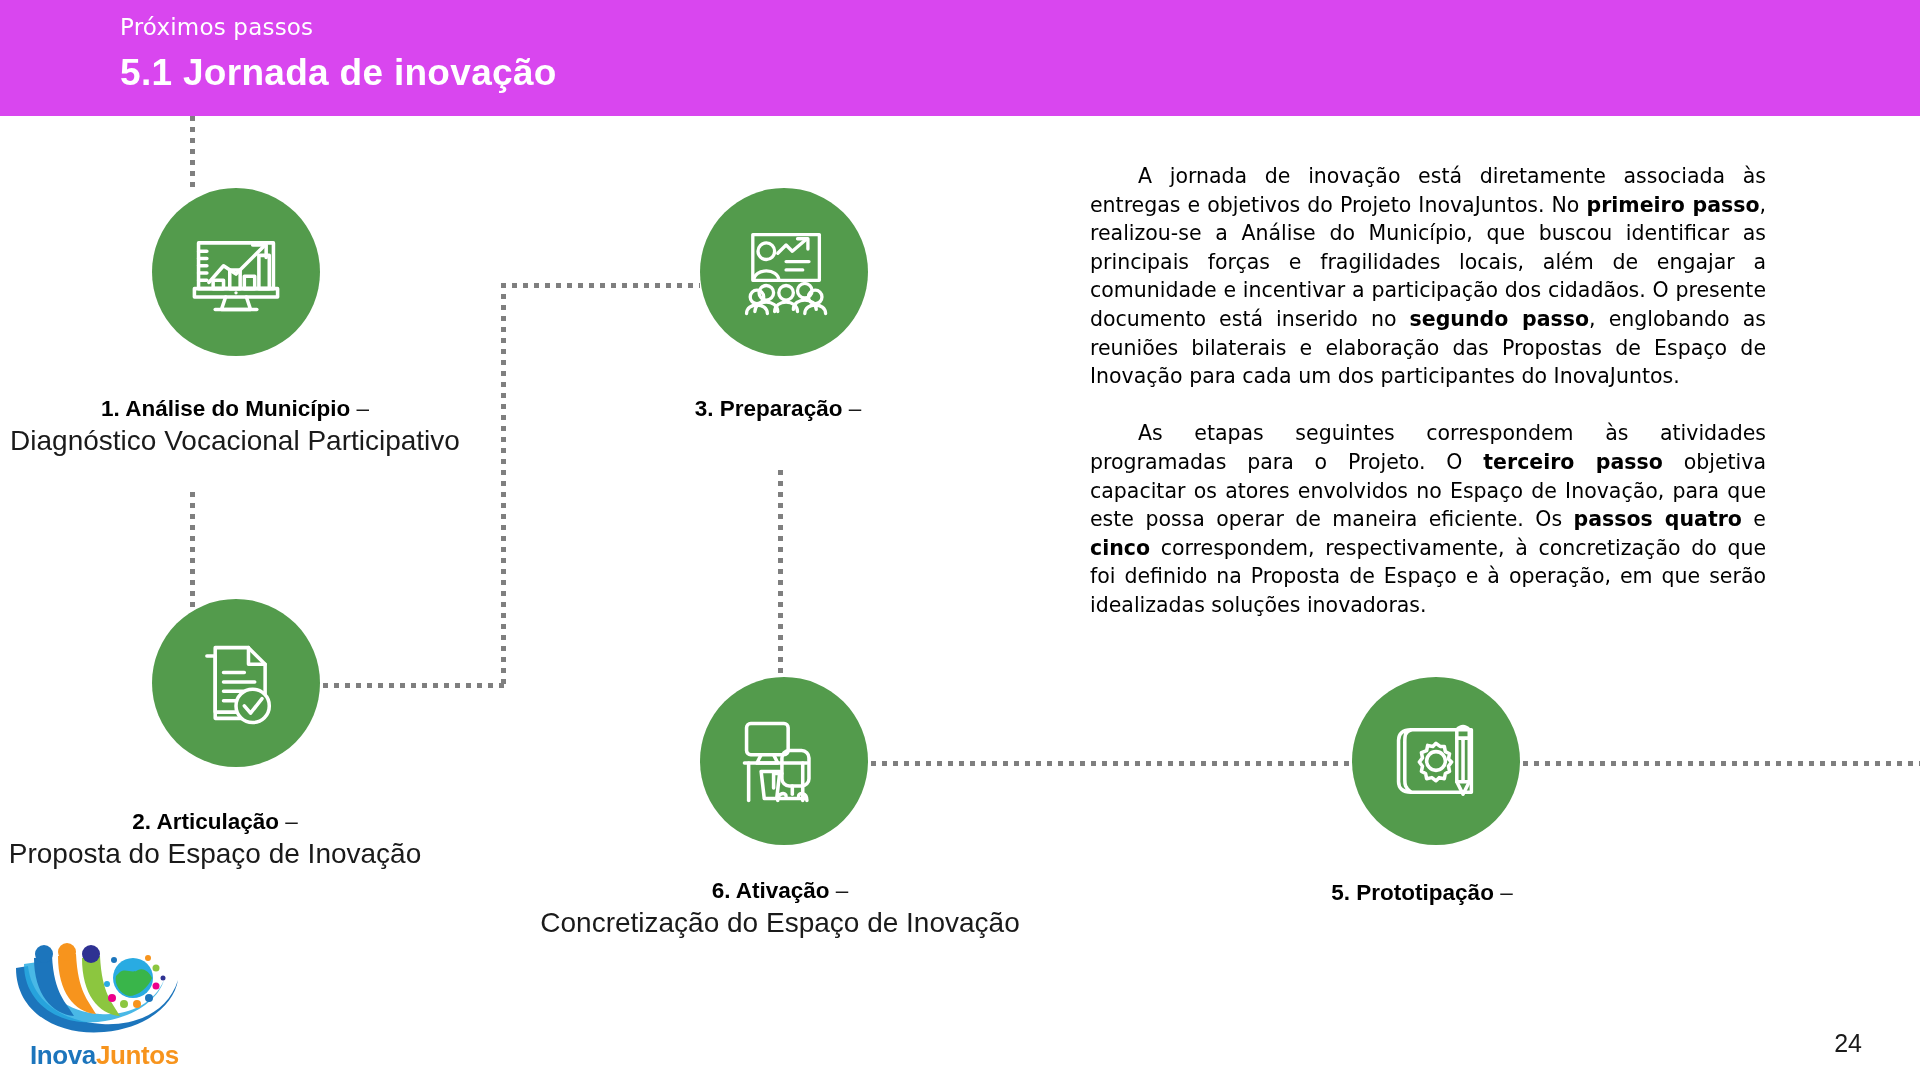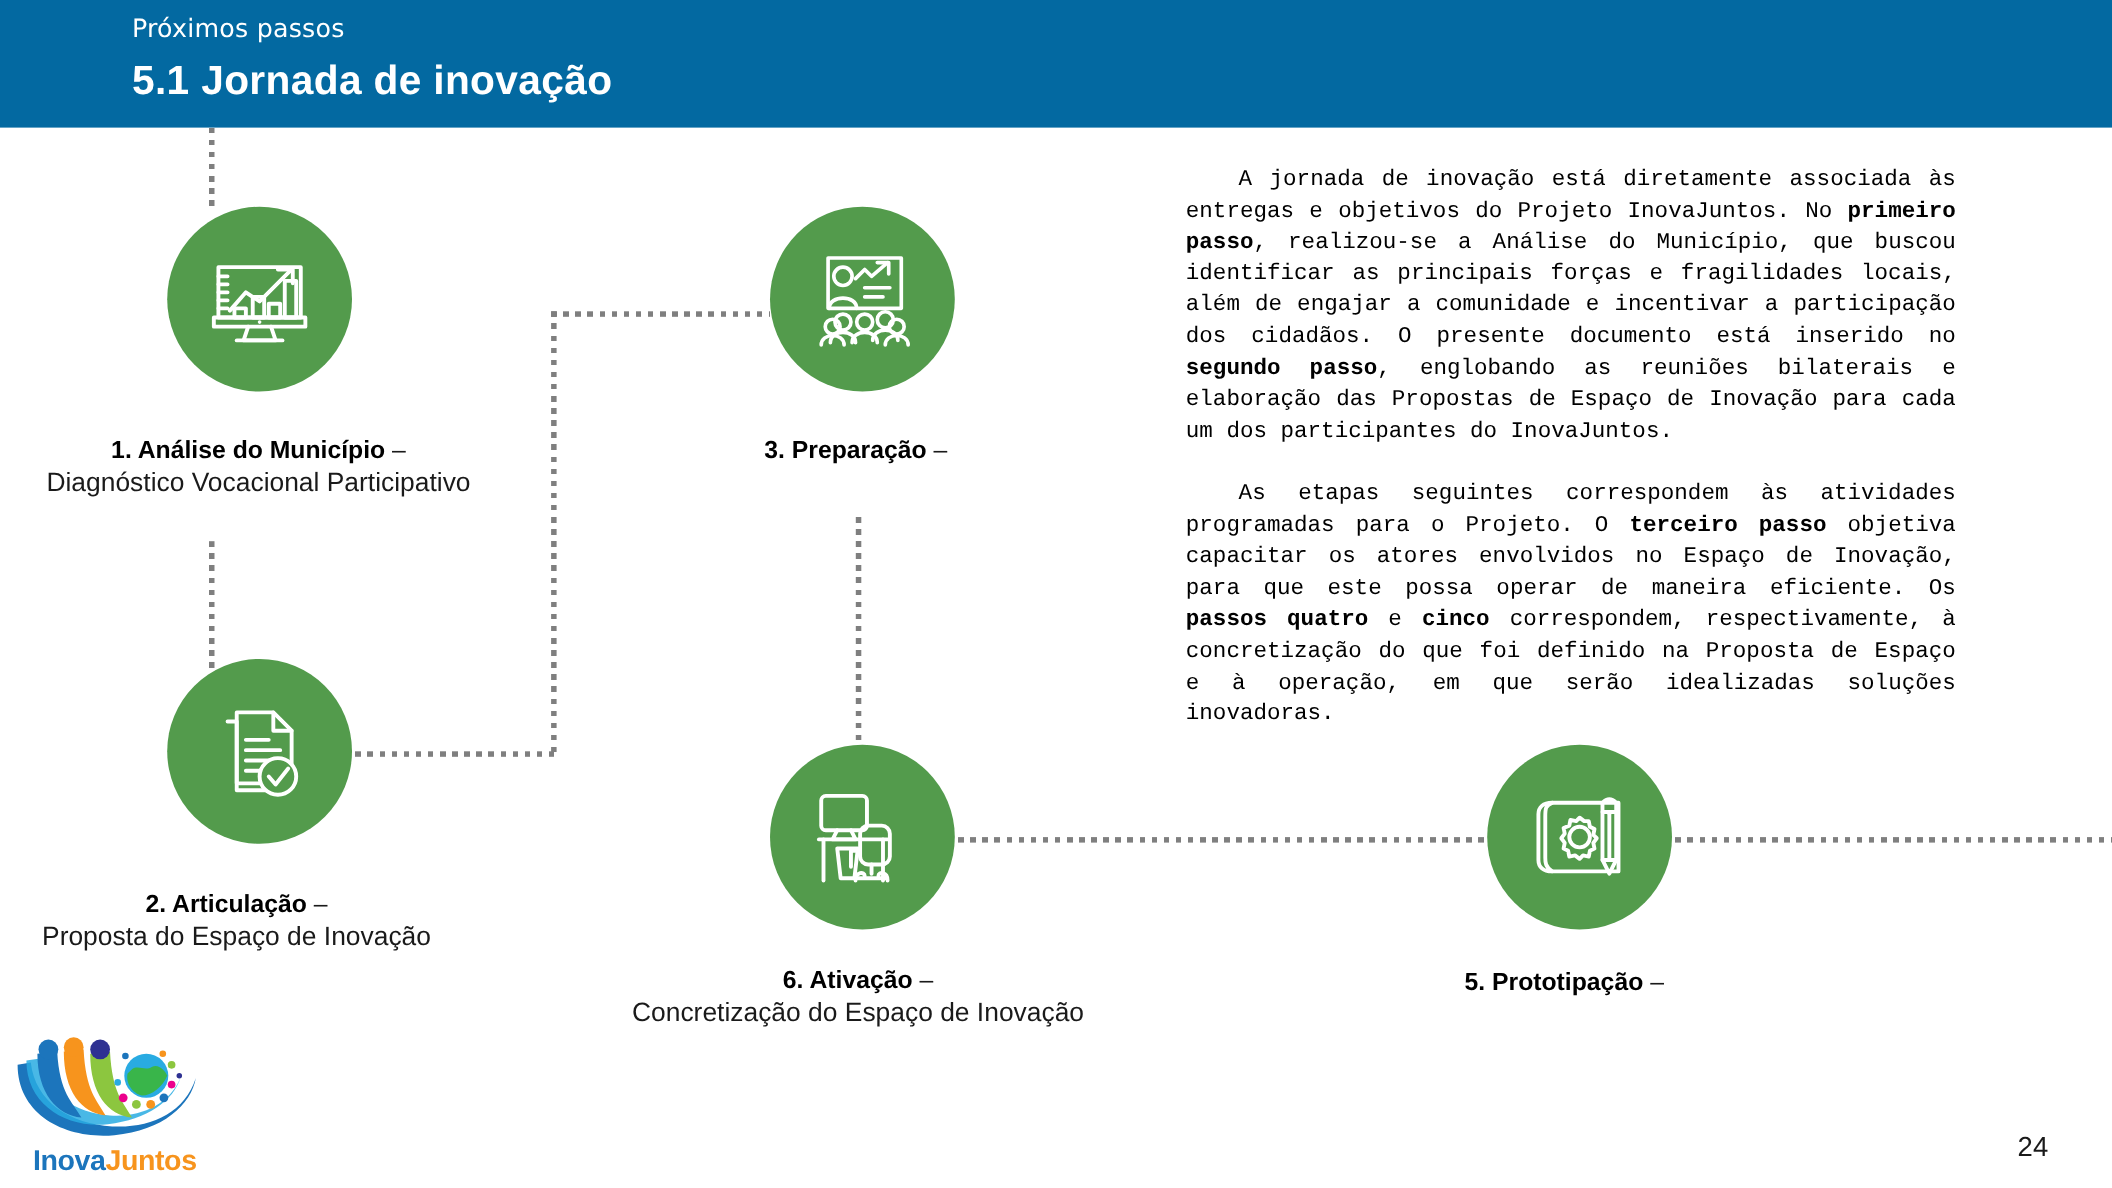--- a/index.html
+++ b/index.html
@@ -13,21 +13,21 @@
     position: relative;
     width: 1920px; height: 1080px;
     background: #ffffff;
   }
 
   
   .header-band {
     position: absolute;
     left: 0; top: 0;
     width: 1920px; height: 116px;
-    background: #0369a1;
+    background: #d946ef;
     padding-left: 24px;
   }
   .header-eyebrow {
     position: absolute;
     left: 120px; top: 14px;
     font-size: 23px;
     color: #ffffff;
     letter-spacing: .2px;
     font-family: "DejaVu Sans", sans-serif;
   }
@@ -81,37 +81,37 @@
     font-family: "Liberation Sans", sans-serif;
     color: #000;
   }
   .caption .cap-dash {
     font-weight: normal;
     font-size: 22.5px;
   }
   .caption .cap-sub {
     display: block;
     font-weight: normal;
-    font-size: 24px;
+    font-size: 28px;
     font-family: "Liberation Sans", sans-serif;
     color: #1a1a1a;
   }
 
   
   .body-text {
     position: absolute;
     left: 1078px; top: 150px;
     width: 700px;
     font-family: "DejaVu Sans", sans-serif;
     font-size: 20.5px;
     line-height: 28.6px;
     color: #000000;
     text-align: justify;
   }
-  .body-text p { text-indent: 48px; margin: 0; font-family: Liberation Mono, monospace; }
+  .body-text p { text-indent: 48px; margin: 12px; }
   .body-text p + p { margin-top: 28.6px; }
   .body-text b { font-weight: bold; }
 
   
   .logo {
     position: absolute;
     left: 8px; top: 940px;
     width: 180px; height: 132px;
   }
   .logo-word {

